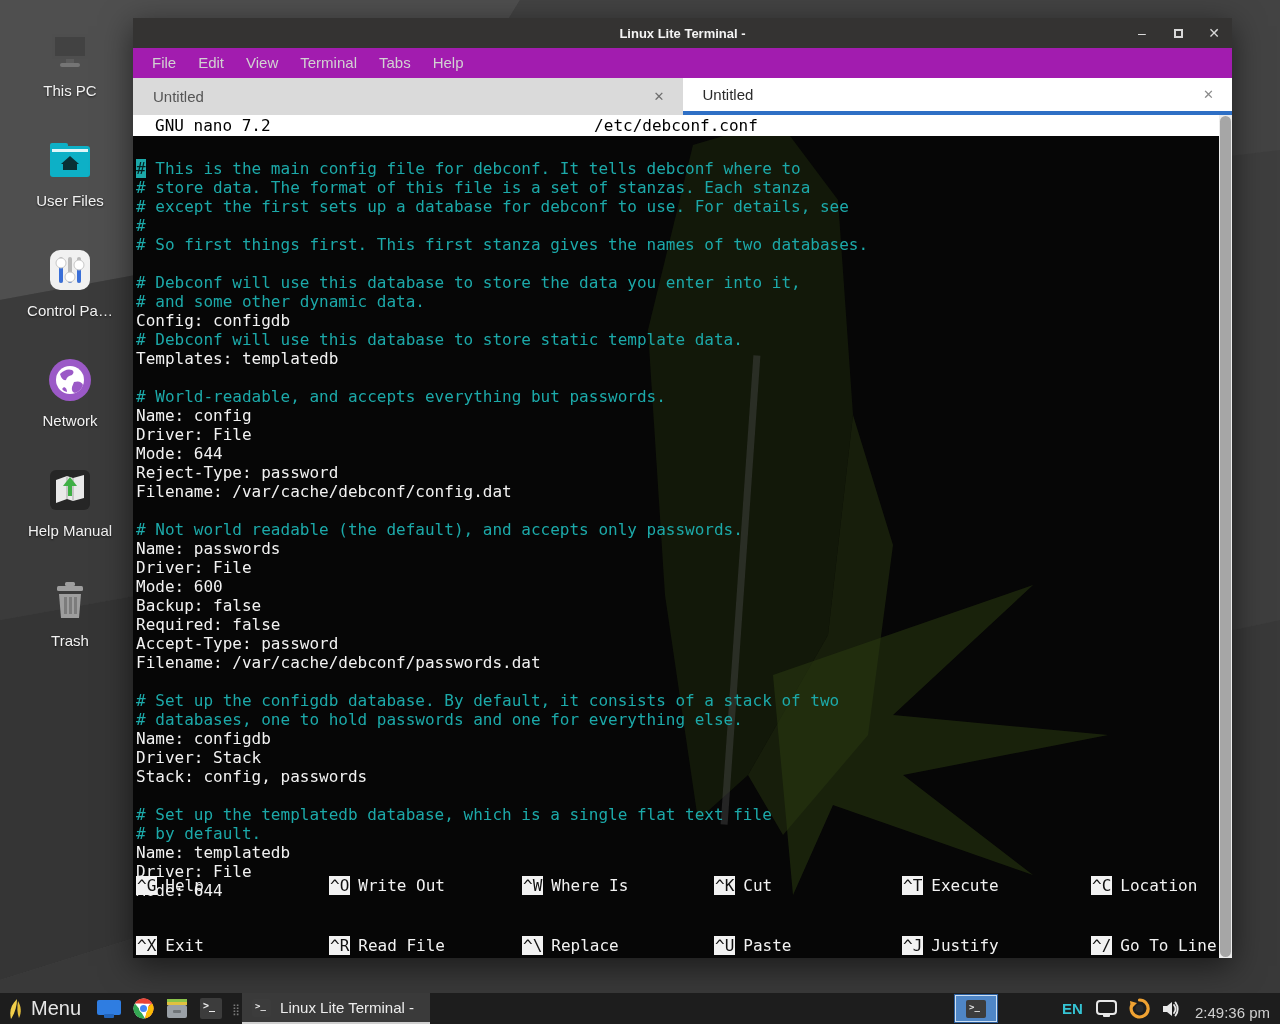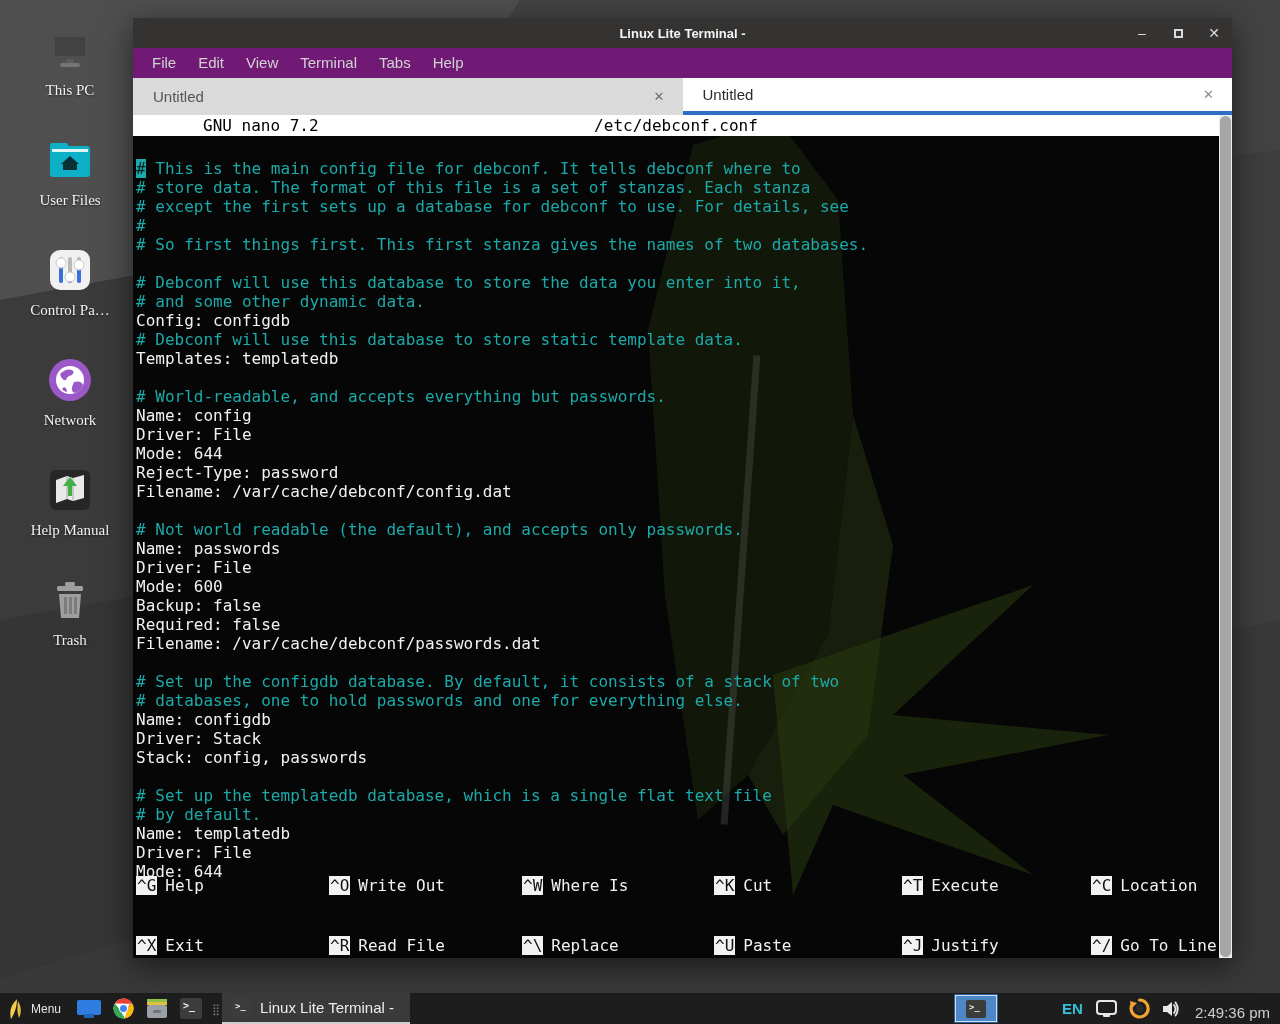--- a/index.html
+++ b/index.html
@@ -5,51 +5,51 @@
   * { margin:0; padding:0; box-sizing:border-box; }
   html,body { width:1280px; height:1024px; overflow:hidden; background:#454545;
               font-family:"Liberation Sans", sans-serif; }
 
   
   #wallpaper { position:absolute; inset:0; }
 
   
   .desk-icon { position:absolute; left:14px; width:112px; text-align:center; cursor:default; }
   .desk-icon .ic { display:block; margin:0 auto 8px auto; }
-  .desk-icon .lbl { color:#f2f2f2; font-size:15px; text-shadow:0 1px 2px rgba(0,0,0,.65);font-family:Liberation Serif, serif; }
+  .desk-icon .lbl { color:#f2f2f2; font-size:15px; text-shadow:0 1px 2px rgba(0,0,0,.65); }
 
   
   #window { position:absolute; left:133px; top:18px; width:1099px; height:940px;
             box-shadow:0 8px 30px rgba(0,0,0,.55); }
   #titlebar { height:30px; background:#343332; display:flex; align-items:center; position:relative; }
   #title { position:absolute; left:0; right:0; text-align:center; color:#f4f4f4;
            font-size:13px; font-weight:bold; }
   #win-controls { position:absolute; right:10px; top:0; height:30px; display:flex; align-items:center; gap:20px; }
   .wbtn { color:#d9d9d9; font-size:14px; line-height:30px; width:16px; text-align:center; cursor:default; }
   .wbtn .sq { display:inline-block; width:9px; height:9px; border:2px solid #d9d9d9; }
 
-  #menubar { height:30px; background:#701a75; display:flex; align-items:center; padding-left:8px; }
+  #menubar { height:30px; background:#a21caf; display:flex; align-items:center; padding-left:8px; }
   .menu-item { color:#d2d2d2; font-size:15px; padding:0 11px; line-height:30px; }
 
   #tabbar { height:37px; display:flex; }
   .tab { width:50%; display:flex; align-items:center; position:relative; padding:0 20px; }
   .tab .tlbl { font-size:15px; }
   .tab .tclose { position:absolute; right:18px; font-size:13px; }
   #tab-0 { background:#dadada; } #tab-0 .tlbl{ color:#555; } #tab-0 .tclose{ color:#6e6e6e; }
   #tab-1 { background:#ffffff; border-bottom:4px solid #2e6fc5; }
   #tab-1 .tlbl{ color:#2b2b2b; } #tab-1 .tclose{ color:#8a8a8a; }
 
   #term-body { height:843px; display:flex; background:#060606; }
   #term { position:relative; flex:1; overflow:hidden;
           font-family:"DejaVu Sans Mono", monospace; font-size:16px; }
   #term-logo { position:absolute; inset:0; pointer-events:none; }
 
   #nano-header { position:relative; height:21px; background:#ffffff; color:#000;
                  line-height:21px; z-index:2; }
-  #nano-version { position:absolute; left:22px;margin-left:48px; }
+  #nano-version { position:absolute; left:22px; }
   #nano-file { position:absolute; left:0; right:0; text-align:center; }
 
   #nano-lines { position:absolute; top:24px; left:3px; right:0; z-index:1;margin-top:20px; }
   .line { height:19px; line-height:19px; white-space:pre; }
   .line.c { color:#1CA9A9; }
   .line.p { color:#F2F2F2; }
   .cursor { background:#1CA9A9; color:#04201f; }
 
   #nano-shortcuts { position:absolute; left:3px; right:12px; bottom:3px; z-index:1;
                     display:grid; grid-template-columns:152px 152px 151px 147px 148px 152px auto;gap:41px; }
@@ -58,21 +58,21 @@
   .sl { color:#f2f2f2; margin-left:8px; }
 
   #term-scrollbar { width:13px; background:#ececec; position:relative; }
   #term-thumb { position:absolute; left:1px; right:1px; top:1px; bottom:1px;
                 background:#a6a6a6; border-radius:6px; }
 
   
   #taskbar { position:absolute; left:0; bottom:0; width:1280px; height:31px;
              background:#1d1d1d; display:flex; align-items:center; z-index:10; }
   #tb-logo { margin-left:8px; }
-  #tb-menu-label { color:#e6e6e6; font-size:12px; margin:0 10px 0 6px; }
+  #tb-menu-label { color:#e6e6e6; font-size:20px; margin:0 10px 0 6px; }
   .tb-ic { margin:0 6px; display:flex; align-items:center; }
   #tb-handle { color:#7a7a7a; font-size:11px; letter-spacing:-2px; margin:0 4px; line-height:10px; }
   #task-button { height:31px; display:flex; align-items:center; gap:9px; background:#3a3a3a;
                  padding:0 16px 0 10px; border-bottom:2px solid #cfcfcf; }
   #task-button span { color:#ececec; font-size:15px; }
   #tb-spacer { flex:1; }
   #tray-term { width:42px; height:27px; background:#4f86c6; border:1px solid #cfe0f2;
                outline:1px solid #2a5e9e; display:flex; align-items:center; justify-content:center;
                margin-right:58px; }
   #kb-layout { color:#35c3d3; font-weight:bold; font-size:15px; margin:0 7px;text-align:center; }
@@ -231,20 +231,21 @@
           <div class="line p">Mode: 644</div>
           <div class="line p">Reject-Type: password</div>
           <div class="line p">Filename: /var/cache/debconf/config.dat</div>
           <div class="line p"></div>
           <div class="line c"># Not world readable (the default), and accepts only passwords.</div>
           <div class="line p">Name: passwords</div>
           <div class="line p">Driver: File</div>
           <div class="line p">Mode: 600</div>
           <div class="line p">Backup: false</div>
           <div class="line p">Required: false</div>
+          <div class="line p">Accept-Type: password</div>
           <div class="line p">Filename: /var/cache/debconf/passwords.dat</div>
           <div class="line p"></div>
           <div class="line c"># Set up the configdb database. By default, it consists of a stack of two</div>
           <div class="line c"># databases, one to hold passwords and one for everything else.</div>
           <div class="line p">Name: configdb</div>
           <div class="line p">Driver: Stack</div>
           <div class="line p">Stack: config, passwords</div>
           <div class="line p"></div>
           <div class="line c"># Set up the templatedb database, which is a single flat text file</div>
           <div class="line c"># by default.</div>

